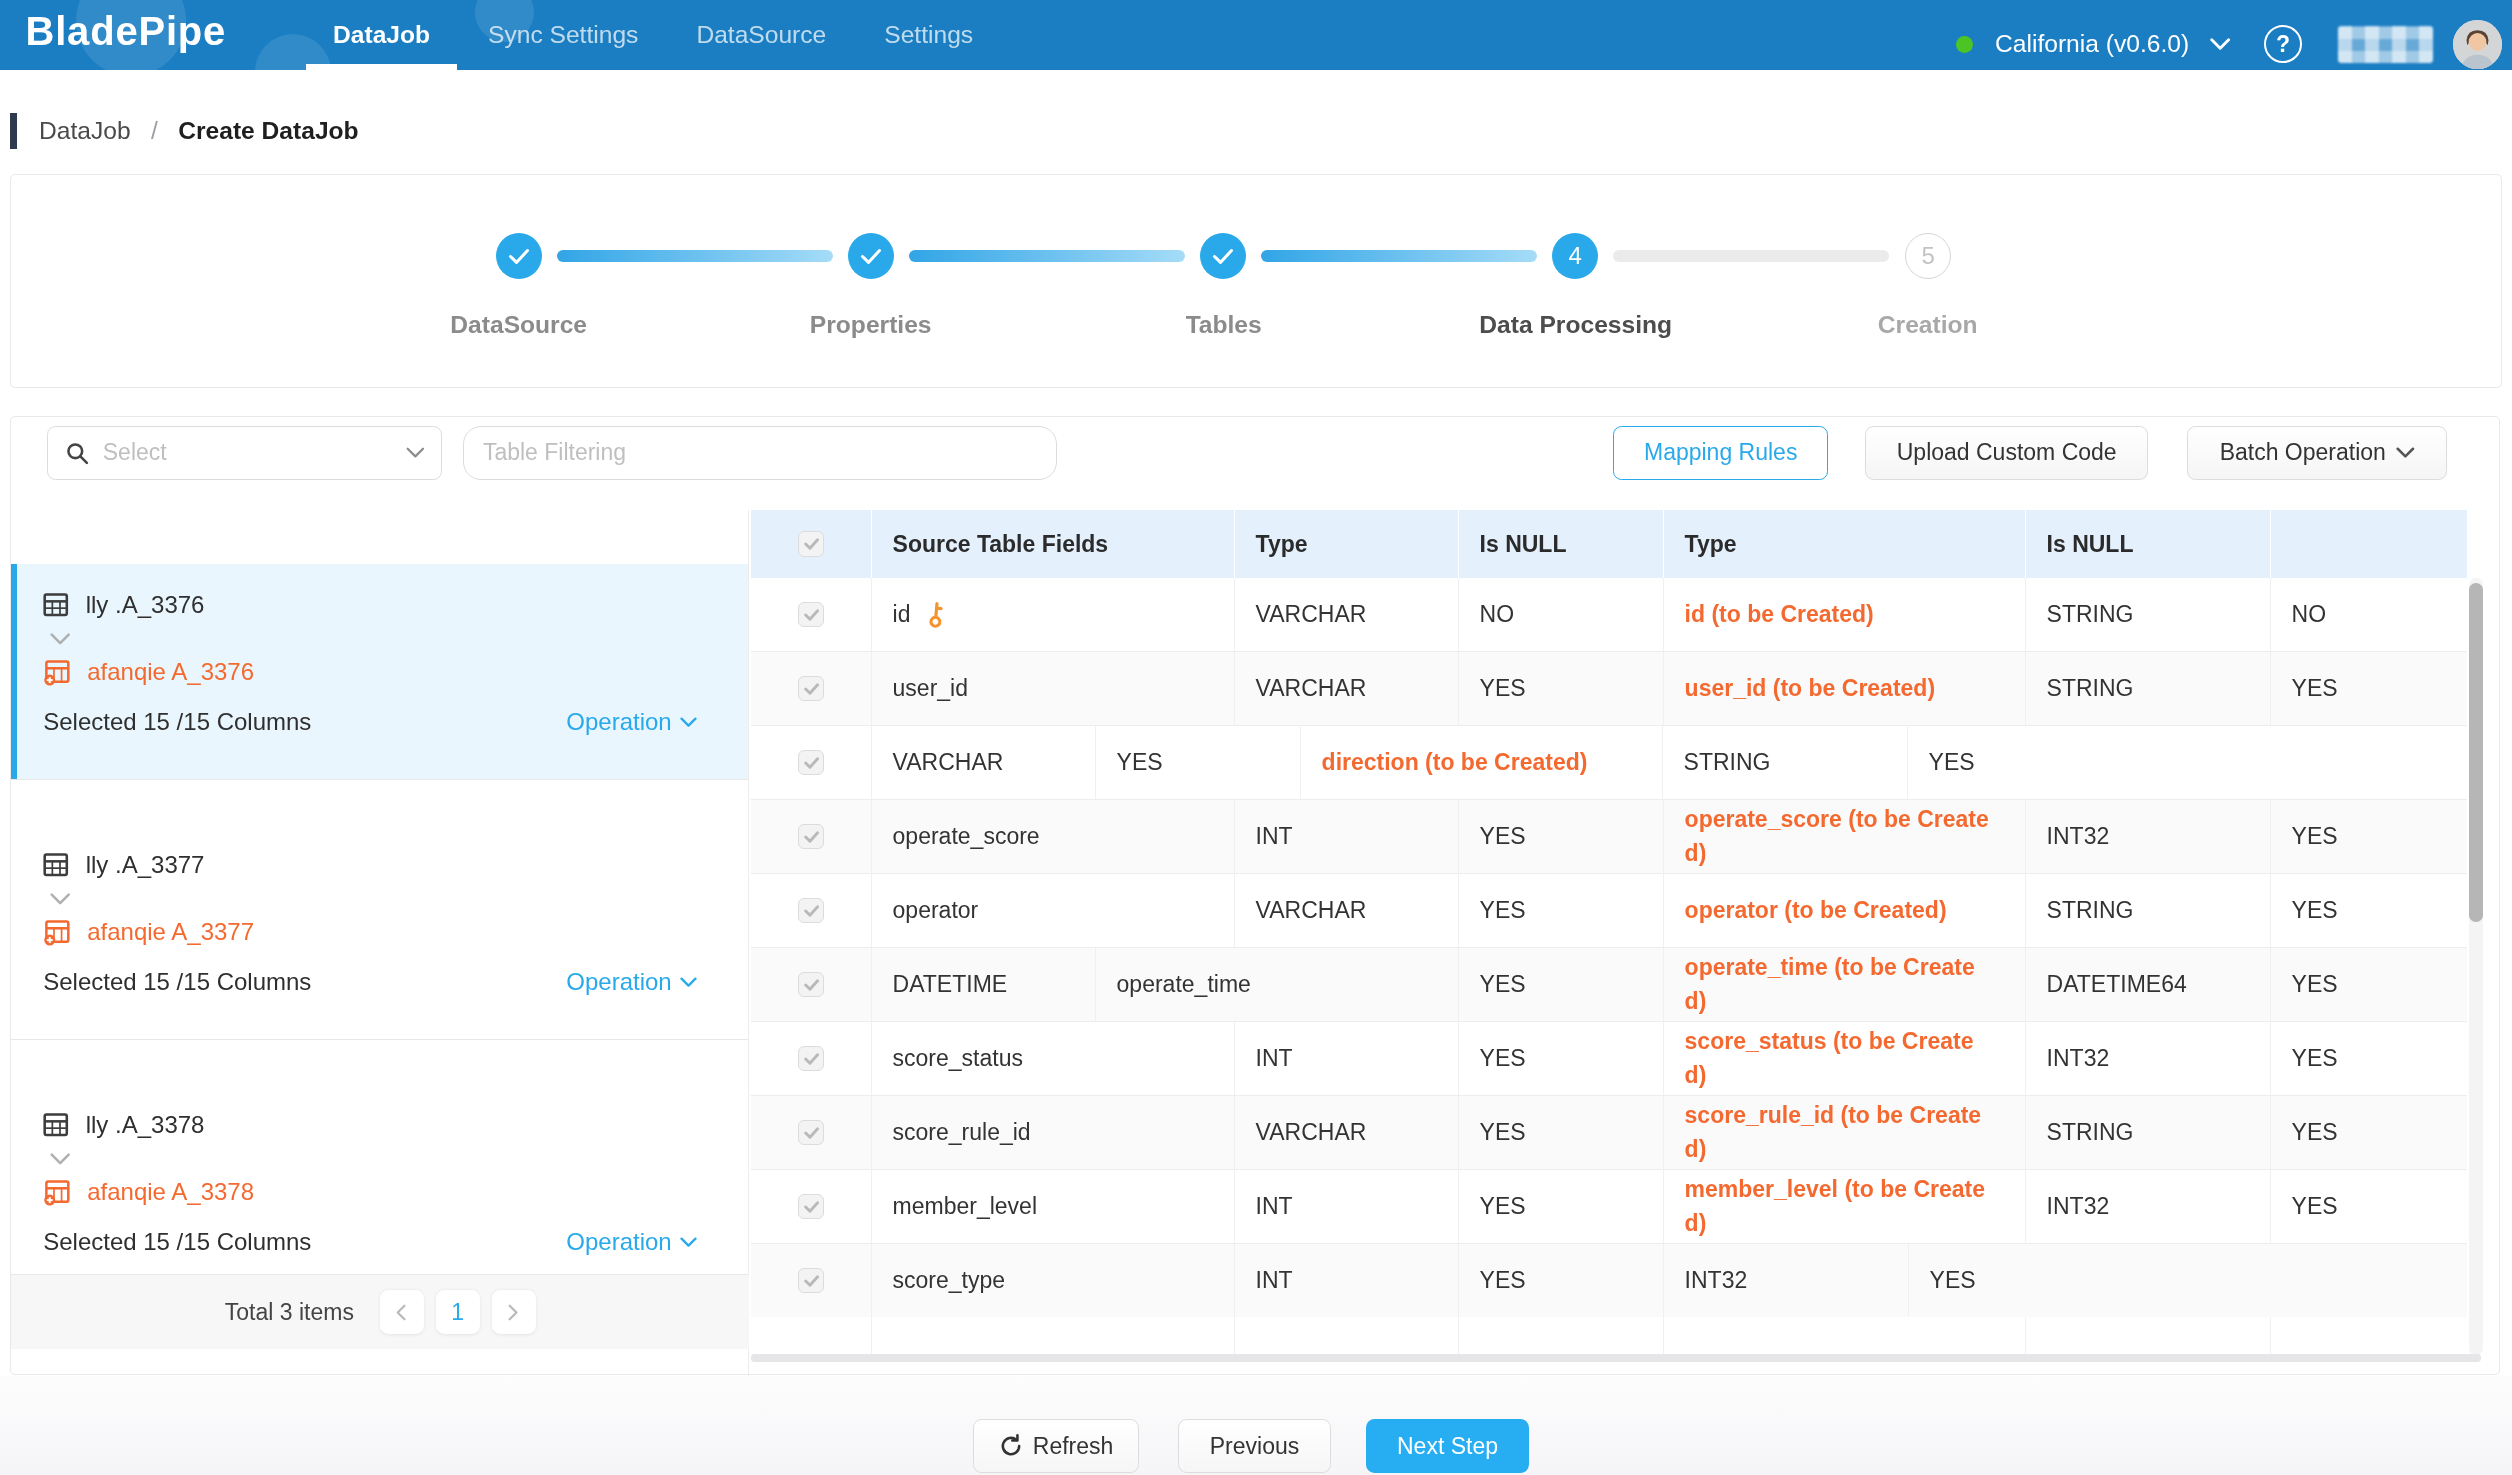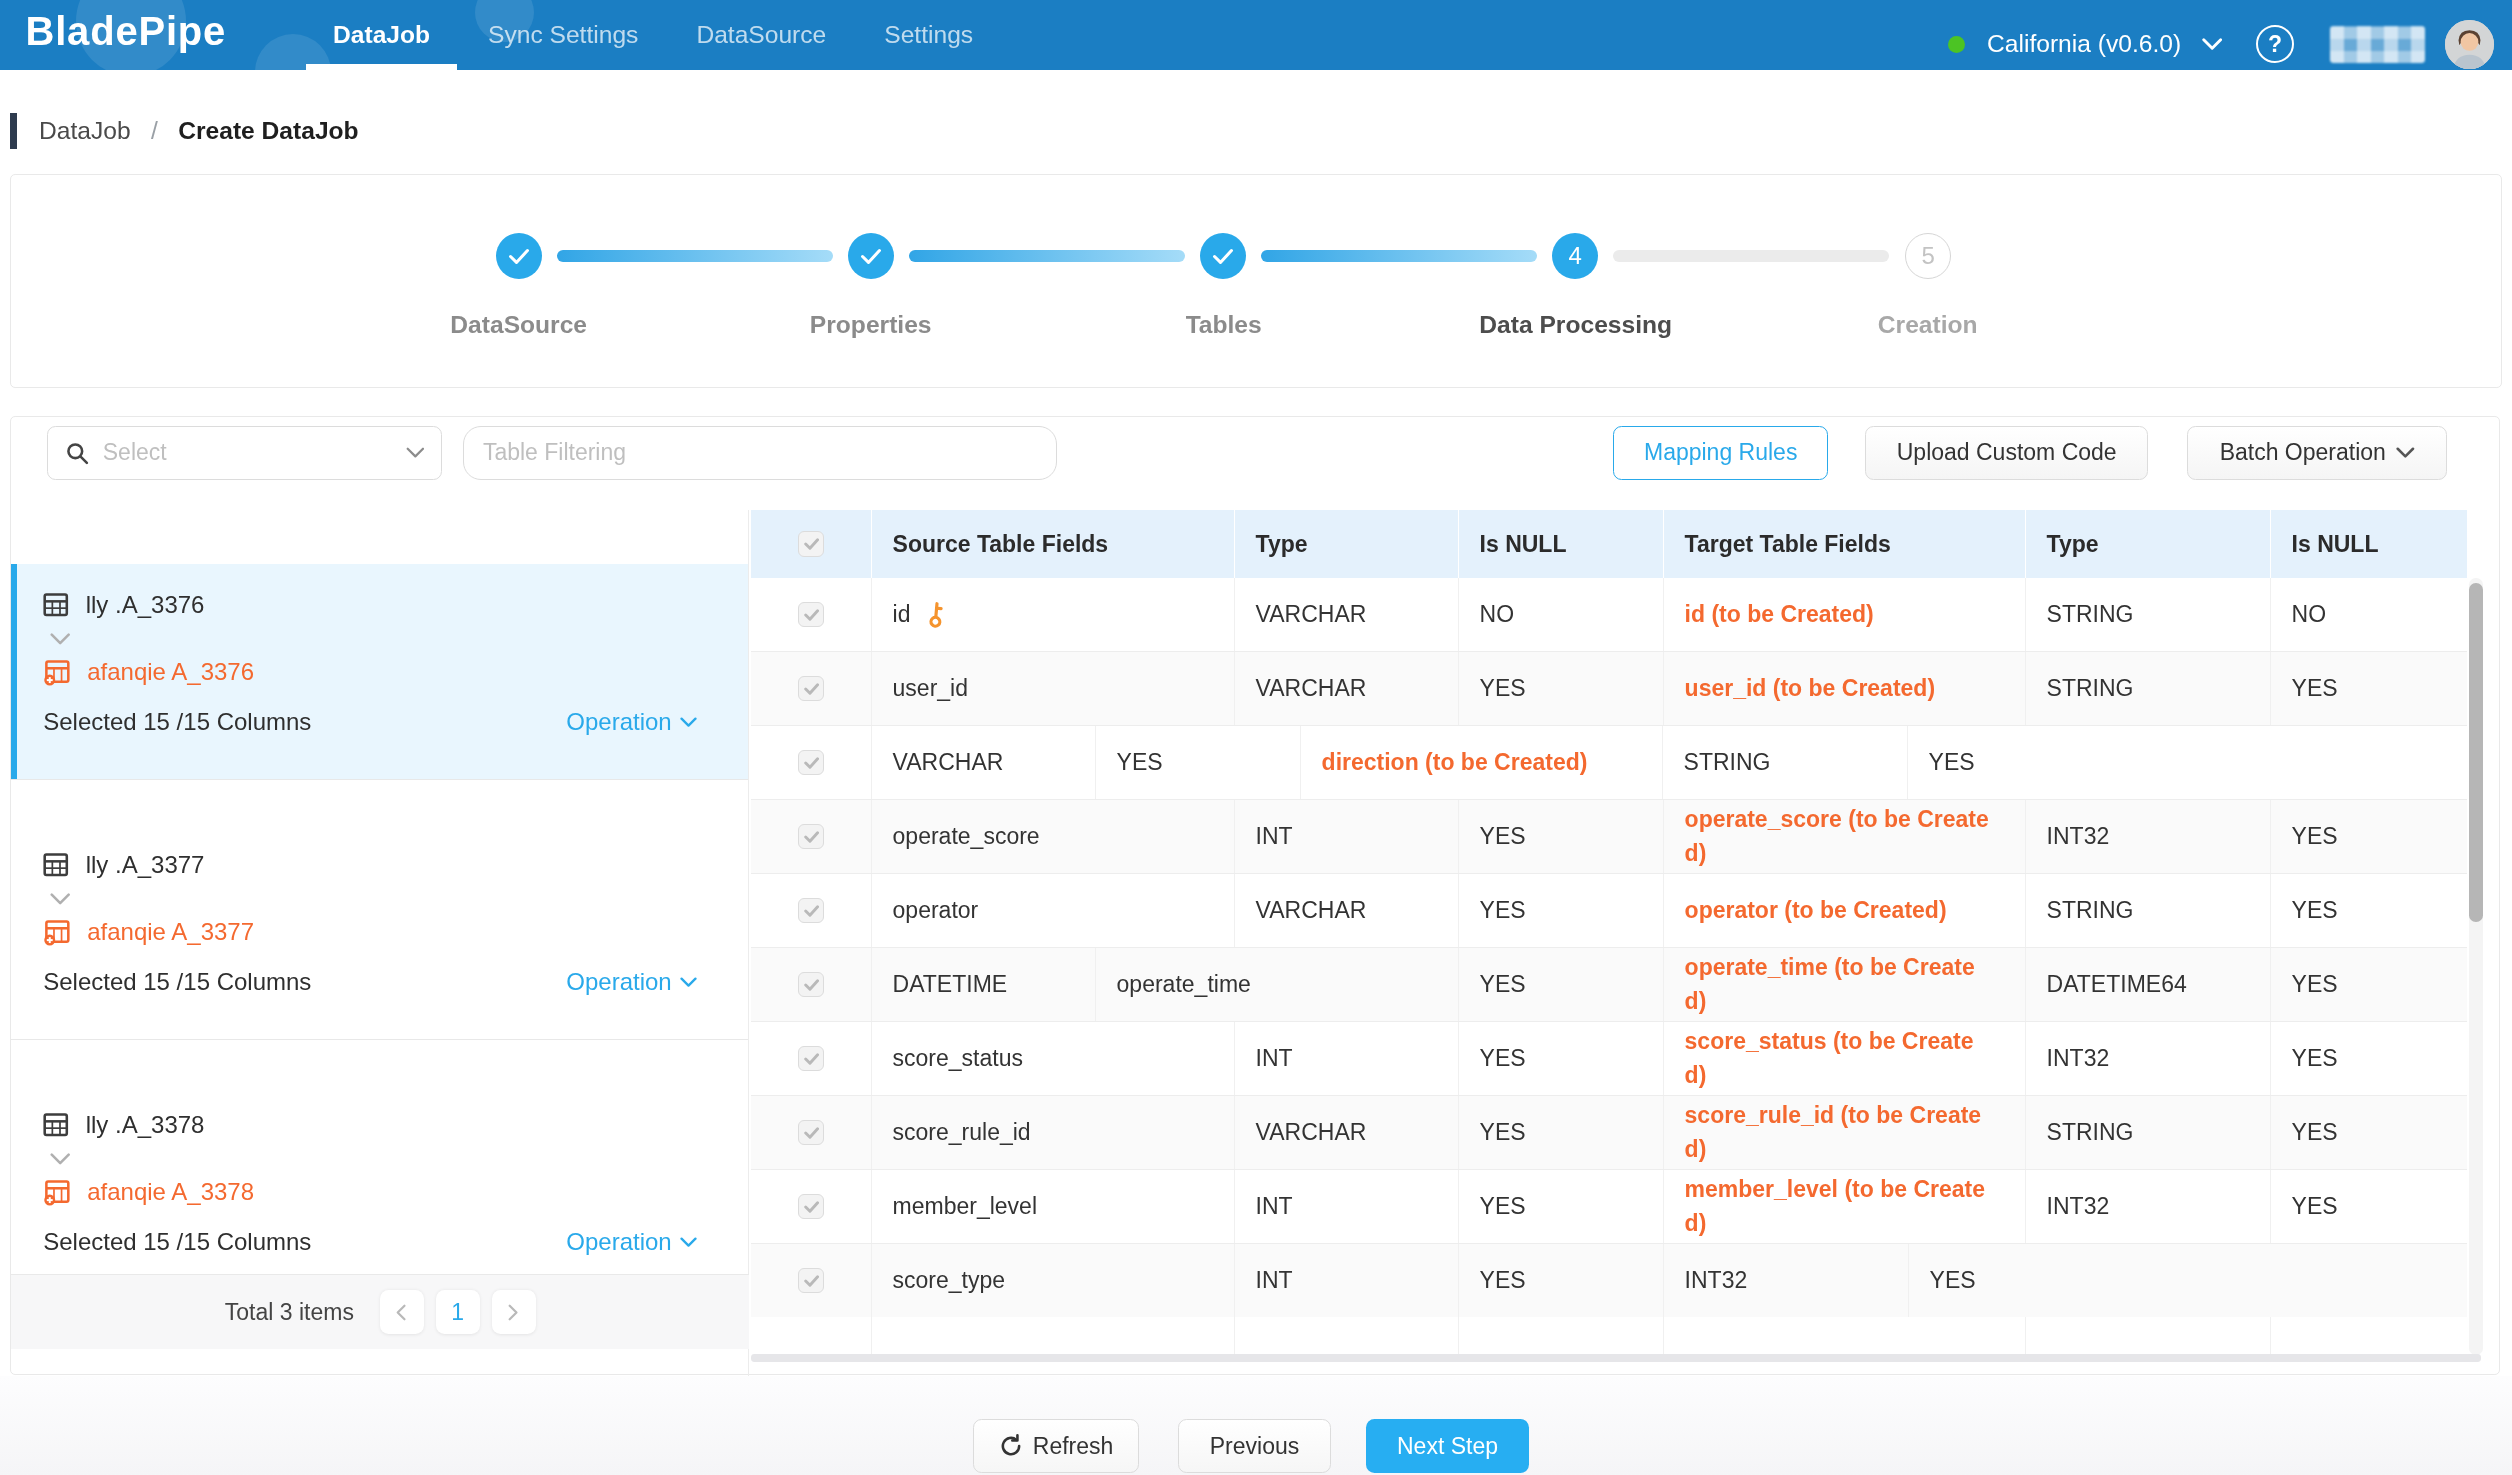--- a/index.html
+++ b/index.html
@@ -7,21 +7,21 @@
        font-family:"Liberation Sans","DejaVu Sans",sans-serif;color:#333;}
 
   
   .navbar{position:absolute;left:0;top:0;width:2512px;height:70px;background:#1b7ec3;overflow:hidden;}
   .deco{position:absolute;border-radius:50%;background:rgba(255,255,255,.10);}
   .logo{position:absolute;left:25.5px;top:9.3px;font-size:40px;font-weight:bold;color:#fff;letter-spacing:0.8px;}
   .nav-items{position:absolute;left:333px;top:0;height:70px;display:flex;gap:58px;align-items:center;}
   .nav-item{position:relative;height:70px;display:flex;align-items:center;font-size:24.6px;color:rgba(255,255,255,.72);cursor:pointer;white-space:nowrap;}
   .nav-item.active{color:#fff;font-weight:bold;}
   .nav-item.active::after{content:"";position:absolute;left:-27px;right:-27px;bottom:0;height:6px;background:#fff;}
-  .nav-right{position:absolute;right:18px;top:0;height:88px;display:flex;align-items:center;gap:20.4px;}
+  .nav-right{position:absolute;right:10px;top:0;height:88px;display:flex;align-items:center;gap:20.4px;}
   .status-dot{width:17px;height:17px;border-radius:50%;background:#4cc424;}
   .region{color:#fff;font-size:24.6px;margin-left:1.7px;}
   .chev{display:flex;align-items:center;}
   .nav-right .chev{color:#fff;}
   .help{width:34px;height:34px;border-radius:50%;border:2.5px solid #fff;color:#fff;font-size:23px;font-weight:bold;
         display:flex;align-items:center;justify-content:center;margin-left:13.6px;}
   .blur-name{width:95px;height:37px;border-radius:3.4px;margin-left:15.3px;filter:blur(1.3px);
      background-image:
        repeating-linear-gradient(90deg, rgba(255,255,255,.65) 0 13.6px, rgba(255,255,255,.25) 13.6px 27px),
        repeating-linear-gradient(0deg, rgba(255,255,255,.45) 0 12px, rgba(255,255,255,.12) 12px 24px);}
@@ -377,21 +377,20 @@
             </svg>
         </span>
       </div>
 
   <div class="hcell">Source Table Fields</div>
 
   <div class="hcell">Type</div>
 
   <div class="hcell">Is NULL</div>
 
-  <div class="hcell">Target Table Fields</div>
 
   <div class="hcell">Type</div>
 
   <div class="hcell">Is NULL</div>
 </div>
     <div class="tbody">
   <div class="trow">
     <div class="cell c0">
       <span class="cb">
         <svg width="15.3" height="12" viewBox="0 0 18 14">

